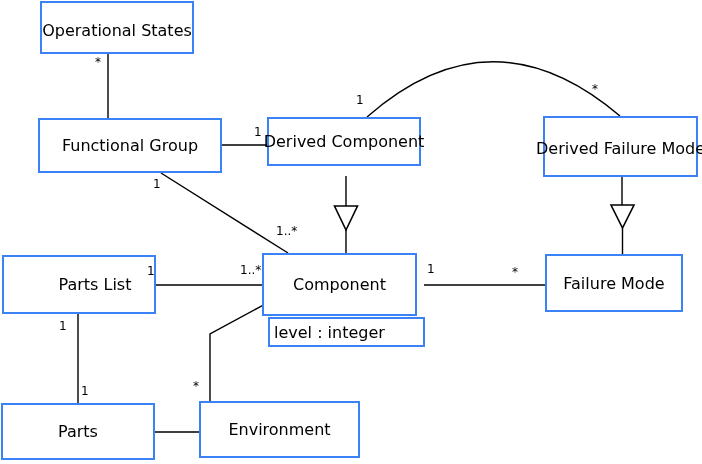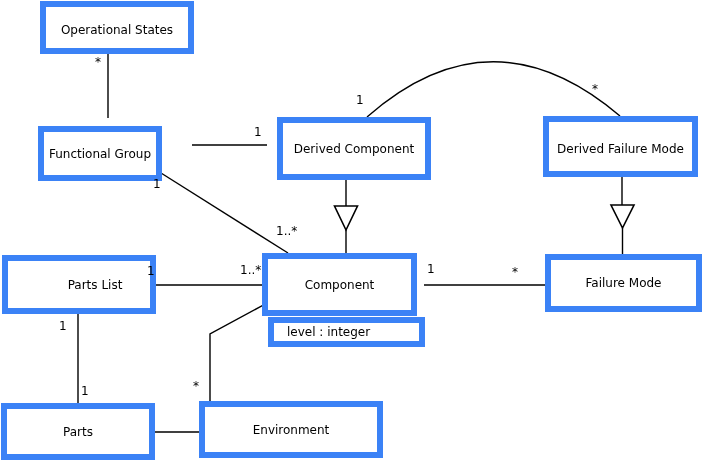--- a/index.html
+++ b/index.html
@@ -18,30 +18,30 @@
   }
   #wires {
     position: absolute;
     left: 0; top: 0;
     width: 702px; height: 464px;
   }
   .cls {
     position: absolute;
     box-sizing: border-box;
     background: #ffffff;
-    border: 6px solid #3b82f6;
+    border: 2px solid #3b82f6;
     display: flex;
     align-items: center;
     justify-content: center;
-    font-size: 12px;
+    font-size: 16px;
     white-space: nowrap;
   }
   .cls.attr {
     justify-content: flex-start;
-    padding-left: 13px;
+    padding-left: 4px;
   }
   .mult {
     position: absolute;
     font-size: 12px;
     line-height: 1;
     white-space: nowrap;
   }
 </style>
 </head>
 <body>
@@ -67,53 +67,53 @@
     <g stroke="#000000" stroke-width="1.6" fill="#ffffff">
       <polygon points="334.5,206 357.5,206 346,230"></polygon>
       <polygon points="611,205 634,205 622.5,228"></polygon>
     </g>
   </svg>
 
   <div class="cls" style="left:40px; top:1px; width:154px; height:53px; padding-top:5px;">
     <span>Operational States</span>
   </div>
 
-  <div class="cls" style="left:38px; top:126px; width:124px; height:55px;">
+  <div class="cls" style="left:38px; top:118px; width:184px; height:55px;">
     <span>Functional Group</span>
   </div>
 
-  <div class="cls" style="left:277px; top:117px; width:154px; height:63px;">
+  <div class="cls" style="left:267px; top:117px; width:154px; height:49px;">
     <span>Derived Component</span>
   </div>
 
   <div class="cls" style="left:543px; top:116px; width:155px; height:61px; padding-top:4px;">
     <span>Derived Failure Mode</span>
   </div>
 
   <div class="cls" style="left:2px; top:255px; width:154px; height:59px;padding-left:32px;">
     <span>Parts List</span>
   </div>
 
   <div class="cls" style="left:262px; top:253px; width:155px; height:63px;">
     <span>Component</span>
   </div>
 
   <div class="cls attr" style="left:268px; top:317px; width:157px; height:30px;">
     <span>level : integer</span>
   </div>
 
-  <div class="cls" style="left:545px; top:254px; width:157px; height:58px;">
+  <div class="cls" style="left:545px; top:254px; width:138px; height:58px;">
     <span>Failure Mode</span>
   </div>
 
   <div class="cls" style="left:1px; top:403px; width:154px; height:57px;">
     <span>Parts</span>
   </div>
 
-  <div class="cls" style="left:199px; top:401px; width:184px; height:57px;">
+  <div class="cls" style="left:199px; top:401px; width:161px; height:57px;">
     <span>Environment</span>
   </div>
 
   <div class="mult" style="left:95px; top:56px;">*</div>
 
   <div class="mult" style="left:254px; top:126px;">1</div>
 
   <div class="mult" style="left:153px; top:178px;">1</div>
 
   <div class="mult" style="left:356px; top:94px;">1</div>

